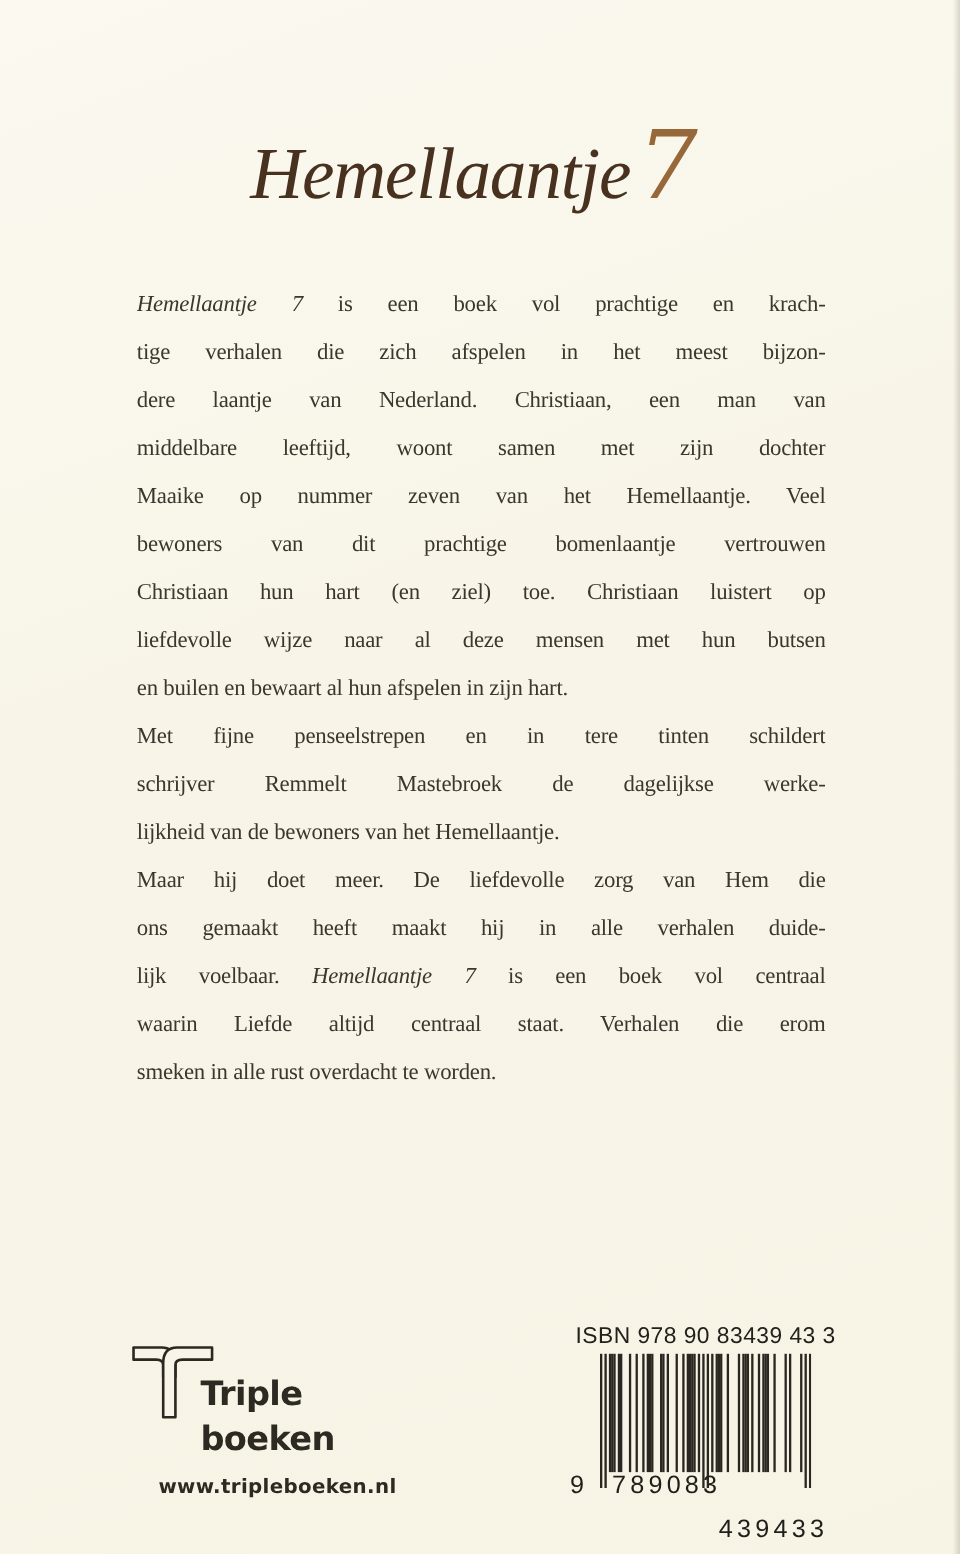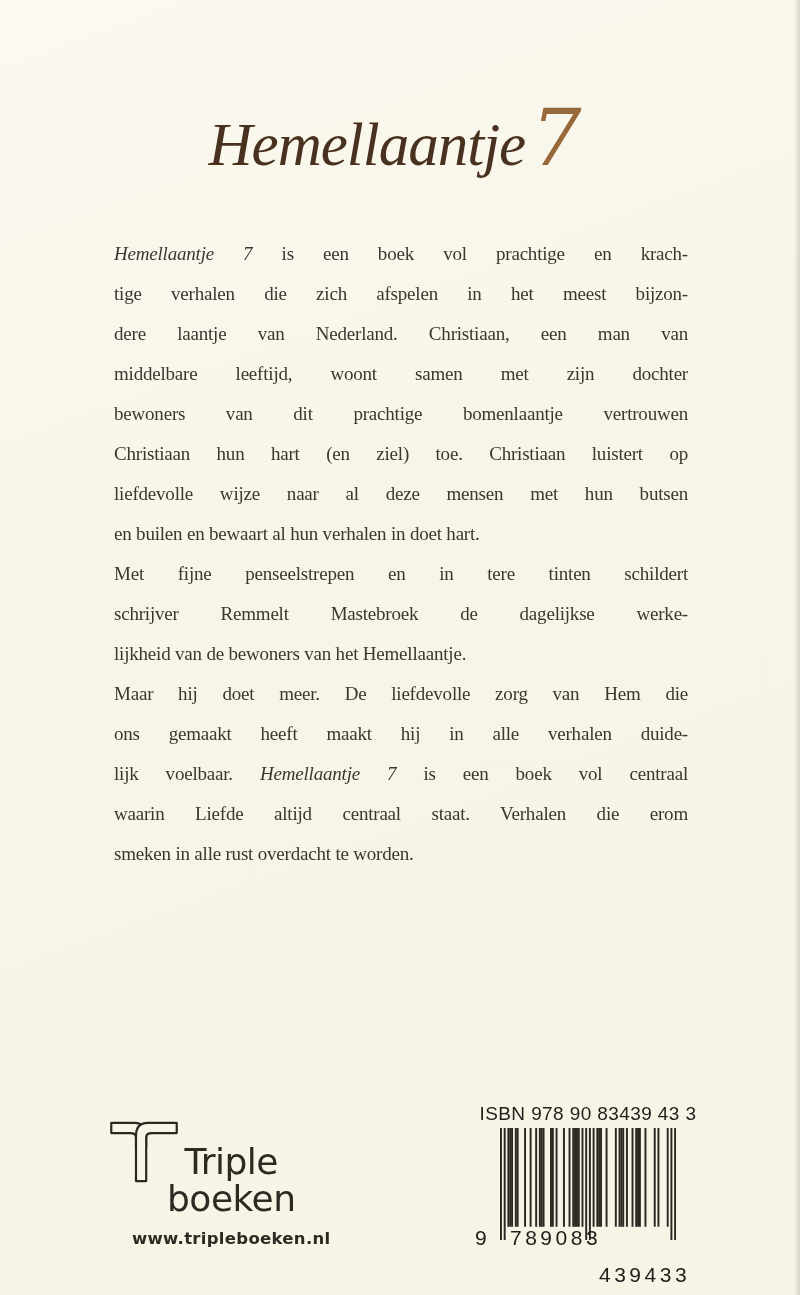--- a/index.html
+++ b/index.html
@@ -74,26 +74,25 @@
   .logo-icon {
     position: absolute;
     left: 104px;
     top: 1114px;
   }
   .brand {
     position: absolute;
     left: 167px;
     top: 1143px;
     font-family: "DejaVu Sans", sans-serif;
-    font-weight: normal;
-    font-size: 36px;
+    font-weight: bold;
+    font-size: 28px;
     line-height: 37px;
     color: #2d2a24;
     letter-spacing: -0.5px;
-    text-align: center;
   }
   .website {
     position: absolute;
     left: 132px;
     top: 1229px;
     font-family: "DejaVu Sans", sans-serif;
     font-weight: bold;
     font-size: 16.5px;
     letter-spacing: 0.3px;
     color: #2d2a24;
@@ -138,24 +137,25 @@
     <span class="title-main">Hemellaantje</span>
     <span class="title-number">7</span>
   </div>
 
   <div class="body-text">
       <div class="para">
         <div class="line"><span class="it">Hemellaantje 7</span><span> is een boek vol prachtige en krach-</span></div>
         <div class="line"><span>tige verhalen die zich afspelen in het meest bijzon-</span></div>
         <div class="line"><span>dere laantje van Nederland. Christiaan, een man van</span></div>
         <div class="line"><span>middelbare leeftijd, woont samen met zijn dochter</span></div>
+        <div class="line"><span>Maaike op nummer zeven van het Hemellaantje. Veel</span></div>
         <div class="line"><span>bewoners van dit prachtige bomenlaantje vertrouwen</span></div>
         <div class="line"><span>Christiaan hun hart (en ziel) toe. Christiaan luistert op</span></div>
         <div class="line"><span>liefdevolle wijze naar al deze mensen met hun butsen</span></div>
-        <div class="line end"><span>en builen en bewaart al hun verhalen in doet hart.</span></div>
+        <div class="line end"><span>en builen en bewaart al hun afspelen in zijn hart.</span></div>
       </div>
       <div class="para gap">
         <div class="line"><span>Met fijne penseelstrepen en in tere tinten schildert</span></div>
         <div class="line"><span>schrijver Remmelt Mastebroek de dagelijkse werke-</span></div>
         <div class="line end"><span>lijkheid van de bewoners van het Hemellaantje.</span></div>
       </div>
       <div class="para">
         <div class="line"><span>Maar hij doet meer. De liefdevolle zorg van Hem die</span></div>
         <div class="line"><span>ons gemaakt heeft maakt hij in alle verhalen duide-</span></div>
         <div class="line"><span>lijk voelbaar. </span><span class="it">Hemellaantje 7</span><span> is een boek vol centraal</span></div>

